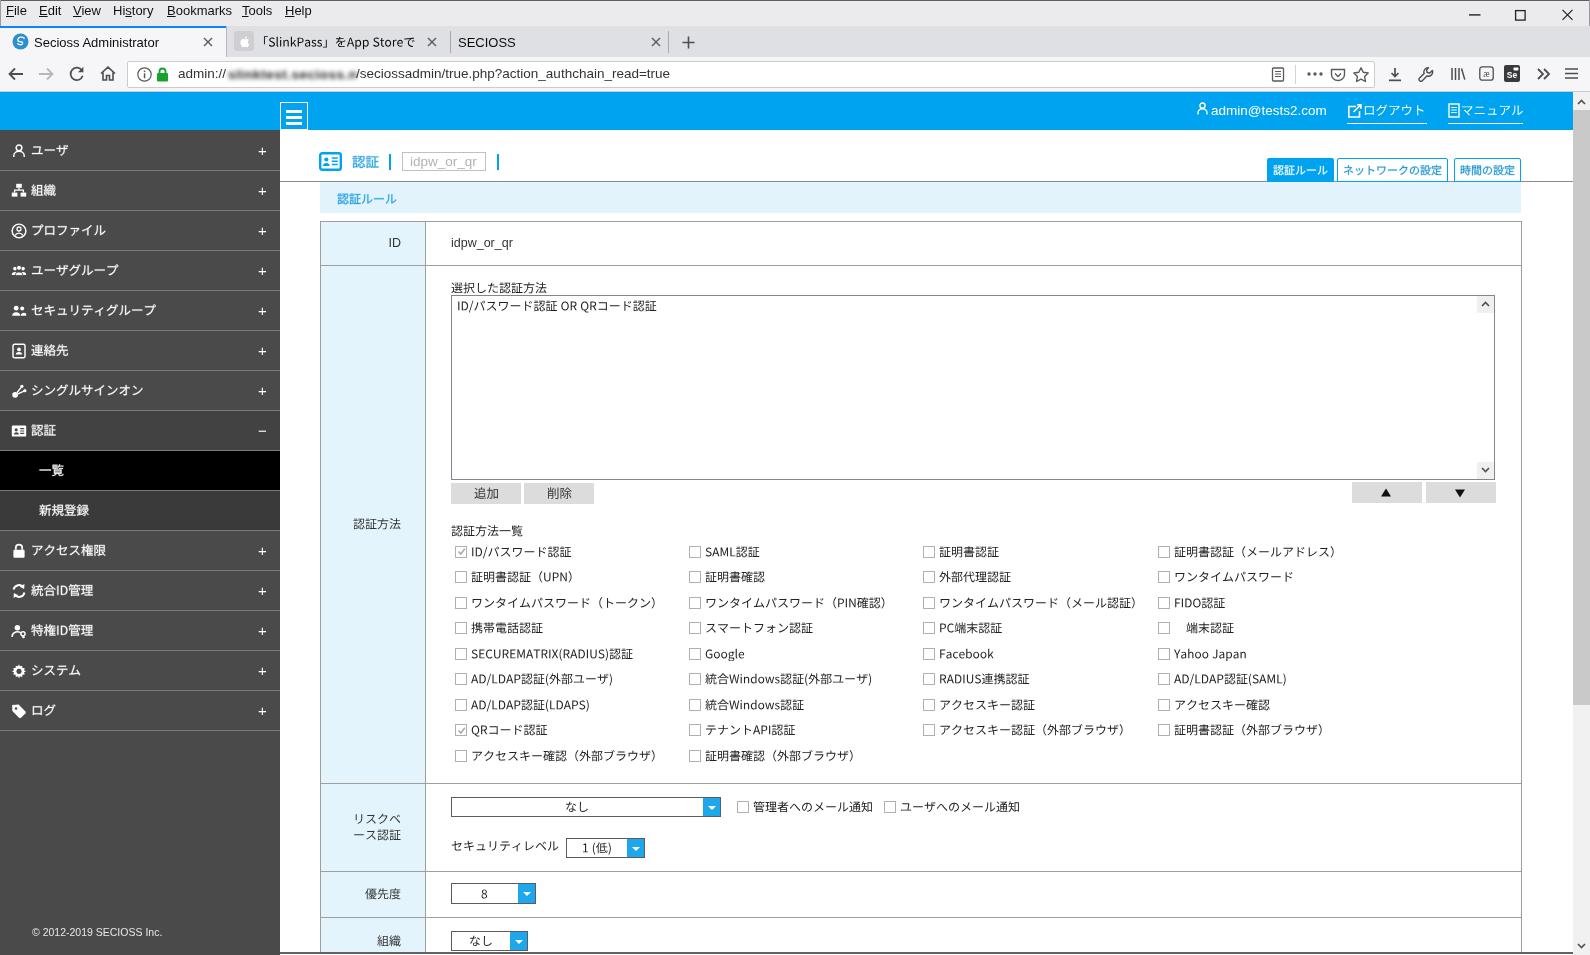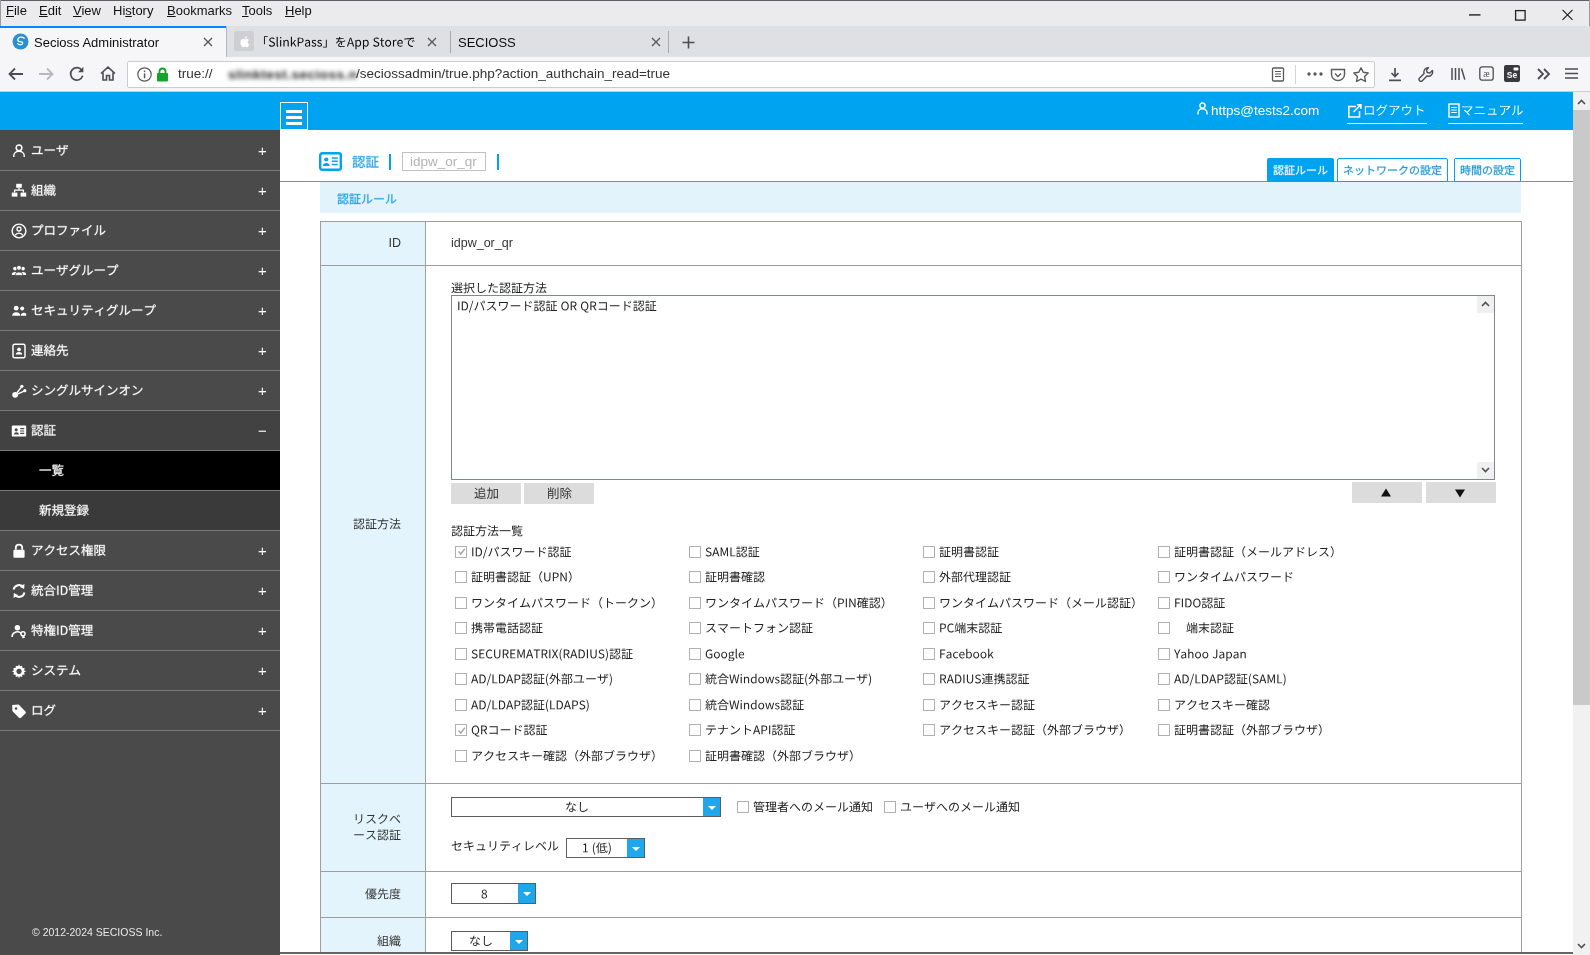--- a/index.html
+++ b/index.html
@@ -223,21 +223,21 @@
 <div style="position:absolute;left:127px;top:61px;width:1248px;height:27px;background:#fff;border:1px solid #ccc;border-radius:2px;box-sizing:border-box;"></div>
 <svg style="position:absolute;left:137px;top:67px" width="15" height="15" viewBox="0 0 15 15">
     <circle cx="7.5" cy="7.5" r="6.7" fill="none" stroke="#5a5a5e" stroke-width="1.2"></circle>
     <rect x="6.8" y="3.6" width="1.5" height="1.5" fill="#5a5a5e"></rect>
     <rect x="6.8" y="6.3" width="1.5" height="5" fill="#5a5a5e"></rect>
   </svg>
 <svg style="position:absolute;left:156px;top:67px" width="13" height="15" viewBox="0 0 13 15">
     <rect x="1" y="6" width="11" height="8.5" rx="1" fill="#16a32b"></rect>
     <path d="M3.5 6 V4.5 a3 3 0 0 1 6 0 V6" stroke="#16a32b" stroke-width="1.8" fill="none"></path>
   </svg>
-<div style="position:absolute;left:178px;top:67.2px;font-size:13.5px;color:#333;font-weight:normal;white-space:nowrap;line-height:1;">true://</div>
+<div style="position:absolute;left:178px;top:67.2px;font-size:13.5px;color:#333;font-weight:normal;white-space:nowrap;line-height:1;">admin://</div>
 <div style="position:absolute;left:228px;top:67px;width:128px;height:14px;overflow:hidden;filter:blur(2.1px);font-size:13.5px;color:#222;font-weight:bold;letter-spacing:0.5px;">slinktest.secioss.net</div>
 <div style="position:absolute;left:356px;top:67.2px;font-size:13.5px;color:#333;font-weight:normal;white-space:nowrap;line-height:1;">/seciossadmin/true.php?action_authchain_read=true</div>
 <svg style="position:absolute;left:1271px;top:67px" width="14" height="15" viewBox="0 0 14 15">
     <rect x="1.5" y="1" width="11" height="13" rx="1" fill="none" stroke="#5a5a5e" stroke-width="1.3"></rect>
     <path d="M4 4.5 h6 M4 7 h6 M4 9.5 h6" stroke="#5a5a5e" stroke-width="1.1"></path>
   </svg>
 <div style="position:absolute;left:1295px;top:65px;width:1px;height:19px;background:#d4d4d8;"></div>
 <svg style="position:absolute;left:1306px;top:71px" width="18" height="6" viewBox="0 0 18 6">
     <circle cx="3" cy="3" r="1.7" fill="#5a5a5e"></circle>
     <circle cx="9" cy="3" r="1.7" fill="#5a5a5e"></circle>
@@ -277,21 +277,21 @@
   </svg>
 <div style="position:absolute;left:0px;top:92px;width:1573px;height:38px;background:#00a3f0;"></div>
 <div style="position:absolute;left:280px;top:102px;width:26px;height:26px;border:1px solid #fff;background:#00a3f0;"></div>
 <div style="position:absolute;left:286px;top:110px;width:16px;height:2.6px;background:#fff;"></div>
 <div style="position:absolute;left:286px;top:116px;width:16px;height:2.6px;background:#fff;"></div>
 <div style="position:absolute;left:286px;top:122px;width:16px;height:2.6px;background:#fff;"></div>
 <svg style="position:absolute;left:1197px;top:102px" width="11" height="13" viewBox="0 0 11 13">
     <circle cx="5.5" cy="3.6" r="2.6" fill="none" stroke="#fff" stroke-width="1.4"></circle>
     <path d="M1 12.6 V11 a4.5 4.2 0 0 1 9 0 v1.6" fill="none" stroke="#fff" stroke-width="1.4"></path>
   </svg>
-<div style="position:absolute;left:1211px;top:104.2px;font-size:13.5px;color:#fff;font-weight:normal;white-space:nowrap;line-height:1;">https@tests2.com</div>
+<div style="position:absolute;left:1211px;top:104.2px;font-size:13.5px;color:#fff;font-weight:normal;white-space:nowrap;line-height:1;">admin@tests2.com</div>
 <svg style="position:absolute;left:1347px;top:104px" width="15" height="14" viewBox="0 0 15 14">
     <path d="M9 2.5 H1.8 V13 H12.5 V7" fill="none" stroke="#fff" stroke-width="1.6"></path>
     <path d="M6.5 8 L13.5 1 M10 0.8 h3.9 v3.9" stroke="#fff" stroke-width="1.6" fill="none"></path>
   </svg>
 <div style="position:absolute;left:1363.0px;top:102.4px;line-height:0"><svg width="62.5" height="16.2" viewBox="0 0 62.5 16.2">
       <g fill="#fff" transform="matrix(0.01250 0 0 -0.01250 0 12.88)">
         <use href="#u30ED" x="0"></use>
         <use href="#u30B0" x="1000"></use>
         <use href="#u30A2" x="2000"></use>
         <use href="#u30A6" x="3000"></use>
@@ -565,21 +565,21 @@
     <circle cx="6.3" cy="6.8" r="1.6" fill="#4a4a4a"></circle>
   </svg>
 <div style="position:absolute;left:31.0px;top:702.4px;line-height:0"><svg width="25.0" height="16.2" viewBox="0 0 25.0 16.2">
       <g fill="#fff" stroke="#fff" stroke-width="26" transform="matrix(0.01250 0 0 -0.01250 0 12.88)">
         <use href="#u30ED" x="0"></use>
         <use href="#u30B0" x="1000"></use>
       </g>
     </svg></div>
 <div style="position:absolute;left:258px;top:703.0px;font-size:15px;color:#fff;font-weight:normal;white-space:nowrap;line-height:1;">+</div>
 <div style="position:absolute;left:0px;top:730px;width:280px;height:1px;background:#7a7a7a;"></div>
-<div style="position:absolute;left:32px;top:926.8px;font-size:10.5px;color:#e8e8e8;font-weight:normal;white-space:nowrap;line-height:1;">© 2012-2024 SECIOSS Inc.</div>
+<div style="position:absolute;left:32px;top:926.8px;font-size:10.5px;color:#e8e8e8;font-weight:normal;white-space:nowrap;line-height:1;">© 2012-2019 SECIOSS Inc.</div>
 <div style="position:absolute;left:280px;top:181px;width:1293px;height:1px;background:#8c8c8c;"></div>
 <svg style="position:absolute;left:319px;top:152px" width="23" height="19" viewBox="0 0 23 19">
     <rect x="1.2" y="1.2" width="20.6" height="16.6" rx="2" fill="#fff" stroke="#00a3f0" stroke-width="2.4"></rect>
     <circle cx="7.3" cy="7.5" r="2.1" fill="#00a3f0"></circle>
     <path d="M4 14 a3.3 2.9 0 0 1 6.6 0 z" fill="#00a3f0"></path>
     <path d="M12.8 6 h6 M12.8 9.3 h6 M12.8 12.6 h6" stroke="#00a3f0" stroke-width="1.5"></path>
   </svg>
 <div style="position:absolute;left:352.0px;top:152.7px;line-height:0"><svg width="27.0" height="17.6" viewBox="0 0 27.0 17.6">
       <g fill="#2ea6e2" stroke="#2ea6e2" stroke-width="26" transform="matrix(0.01350 0 0 -0.01350 0 13.91)">
         <use href="#u8A8D" x="0"></use>

